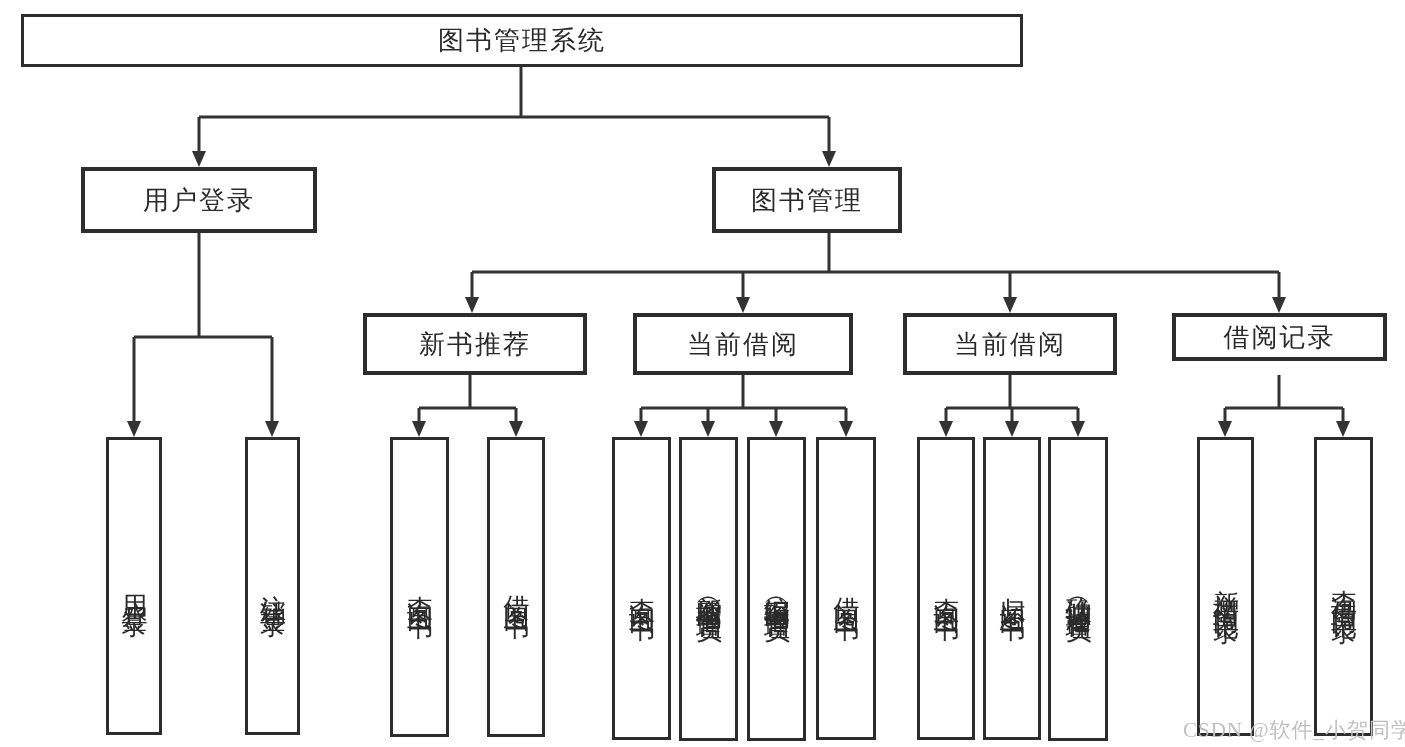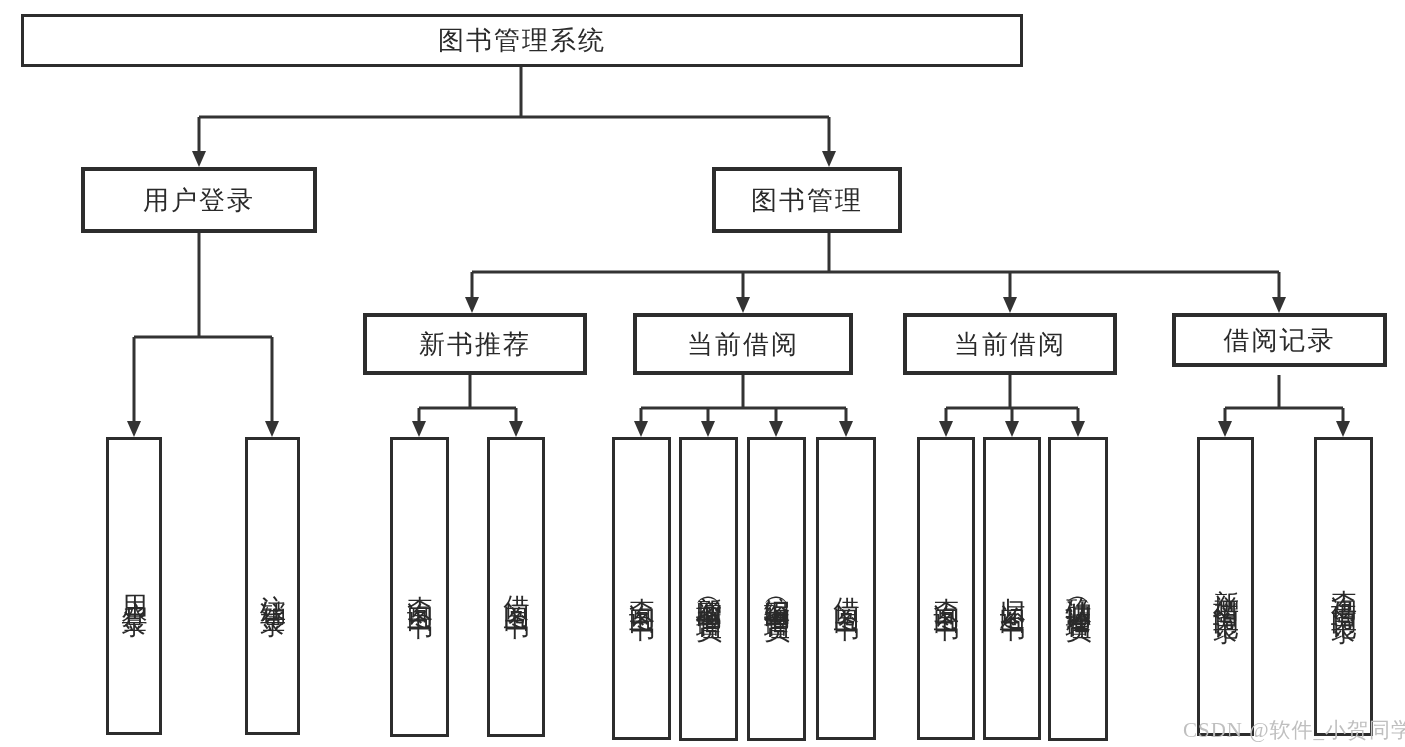--- a/index.html
+++ b/index.html
@@ -117,21 +117,21 @@
 
   <div class="node" style="left:363px; top:313px; width:224px; height:62px">
     <span>新书推荐</span>
   </div>
   <div class="node" style="left:633px; top:313px; width:220px; height:62px">
     <span>当前借阅</span>
   </div>
   <div class="node" style="left:903px; top:313px; width:214px; height:62px">
     <span>当前借阅</span>
   </div>
-  <div class="node" style="left:1172px; top:313px; width:215px; height:54px">
+  <div class="node" style="left:1172px; top:313px; width:215px; height:48px">
     <span>借阅记录</span>
   </div>
 
   <div class="leaf" style="left:106px; top:437px; width:56px; height:298px">
     <span>用户登录</span>
   </div>
   <div class="leaf" style="left:245px; top:437px; width:55px; height:298px">
     <span>注销登录</span>
   </div>
 

